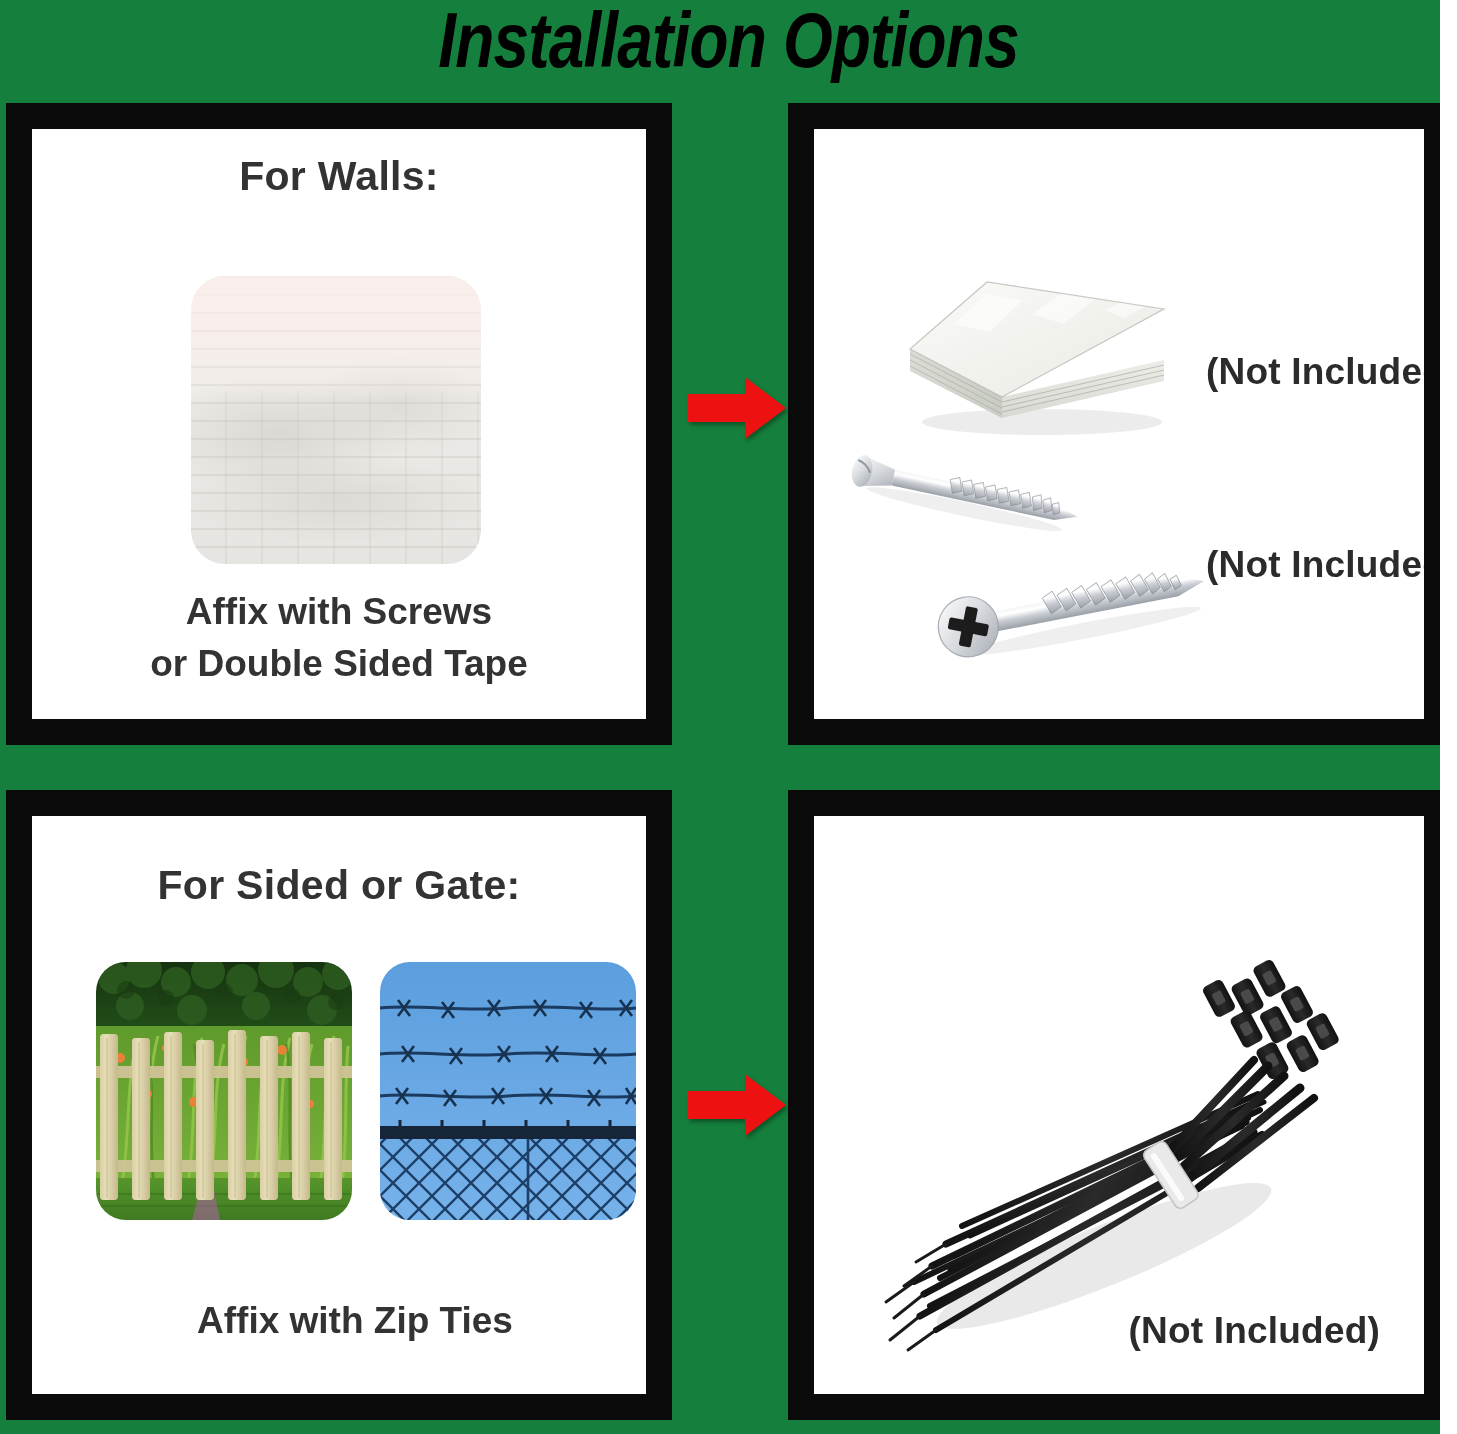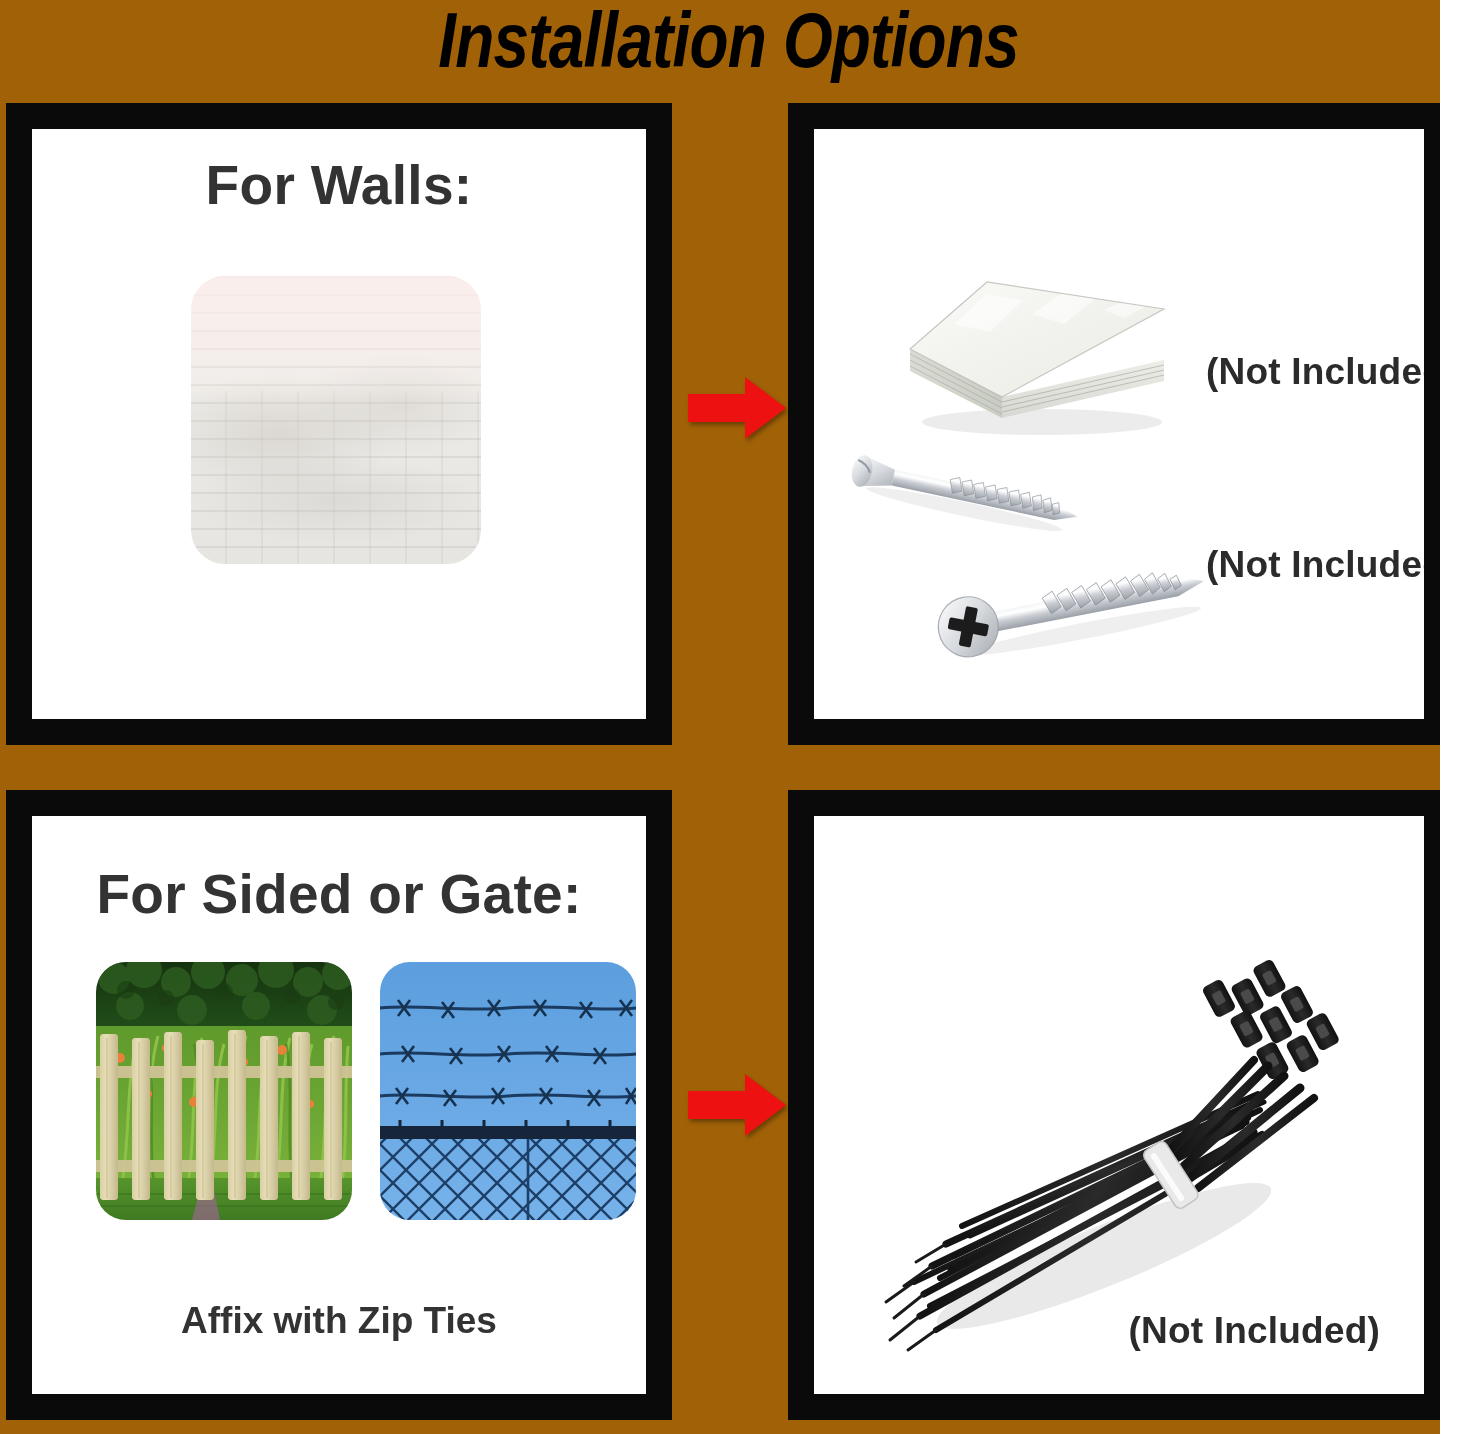--- a/index.html
+++ b/index.html
@@ -8,21 +8,21 @@
     padding: 0;
     background: #ffffff;
   }
   body {
     font-family: "Liberation Sans", "DejaVu Sans", sans-serif;
   }
   #page {
     position: relative;
     width: 1440px;
     height: 1434px;
-    background: #a16207;
+    background: #15803d;
     overflow: hidden;
   }
 
   
   .page-title {
     position: absolute;
     left: 0;
     top: -4px;
     width: 1457px;
     text-align: center;
@@ -57,41 +57,41 @@
     background: #ffffff;
     overflow: hidden;
   }
 
   
   .panel-heading {
     position: absolute;
     left: 0;
     width: 100%;
     text-align: center;
-    font-size: 55px;
+    font-size: 41px;
     font-weight: bold;
     color: #333333;
     letter-spacing: 0.3px;
     white-space: nowrap;
   }
   .panel-heading.h-walls { top: 24px; }
   .panel-heading.h-fence { top: 46px; }
 
   .panel-caption {
     position: absolute;
     left: 0;
     width: 100%;
     text-align: center;
     font-size: 37px;
     font-weight: bold;
     color: #333333;
     line-height: 1.42;
   }
   .caption-walls { bottom: 28px; }
-  .caption-fence { bottom: 46px; }
+  .caption-fence { bottom: 46px; padding-left: 16px; }
 
   
   .arrow {
     position: absolute;
     width: 98px;
     height: 66px;
     filter: drop-shadow(2px 3px 2px rgba(0,0,0,0.35));
   }
   .arrow-top    { left: 688px; top: 375px; }
   .arrow-bottom { left: 688px; top: 1072px; }
@@ -215,20 +215,24 @@
 
       <div class="panel-heading h-walls">For Walls:</div>
 
       <div class="wall-swatch">
         <div class="brick-rows"></div>
         <div class="brick-seams"></div>
         <div class="brick-mottle"></div>
         <div class="brick-top-tint"></div>
       </div>
 
+      <div class="panel-caption caption-walls">
+        <div>Affix with Screws</div>
+        <div>or Double Sided Tape</div>
+      </div>
 
     </div>
   </div>
 
   <div class="arrow arrow-top">
     <svg viewBox="0 0 98 66" xmlns="http://www.w3.org/2000/svg">
       <polygon points="0,19 57,19 57,2 98,33 57,64 57,47 0,47" fill="#ee1111"></polygon>
     </svg>
   </div>
 

